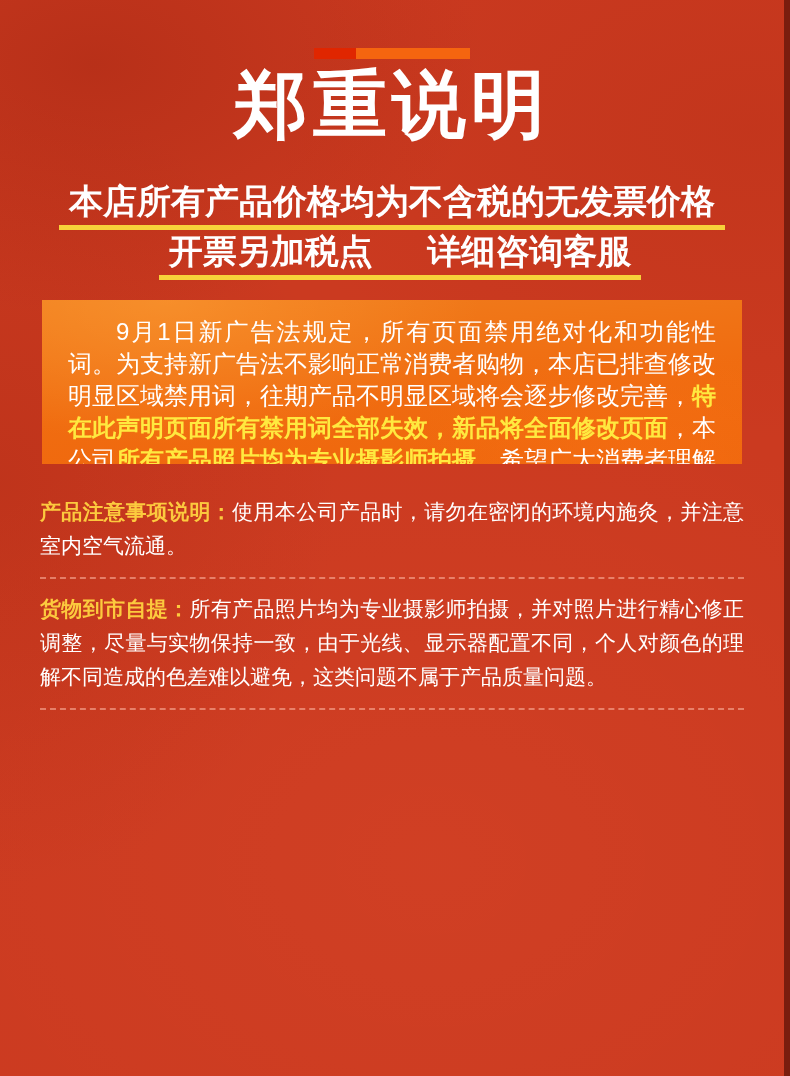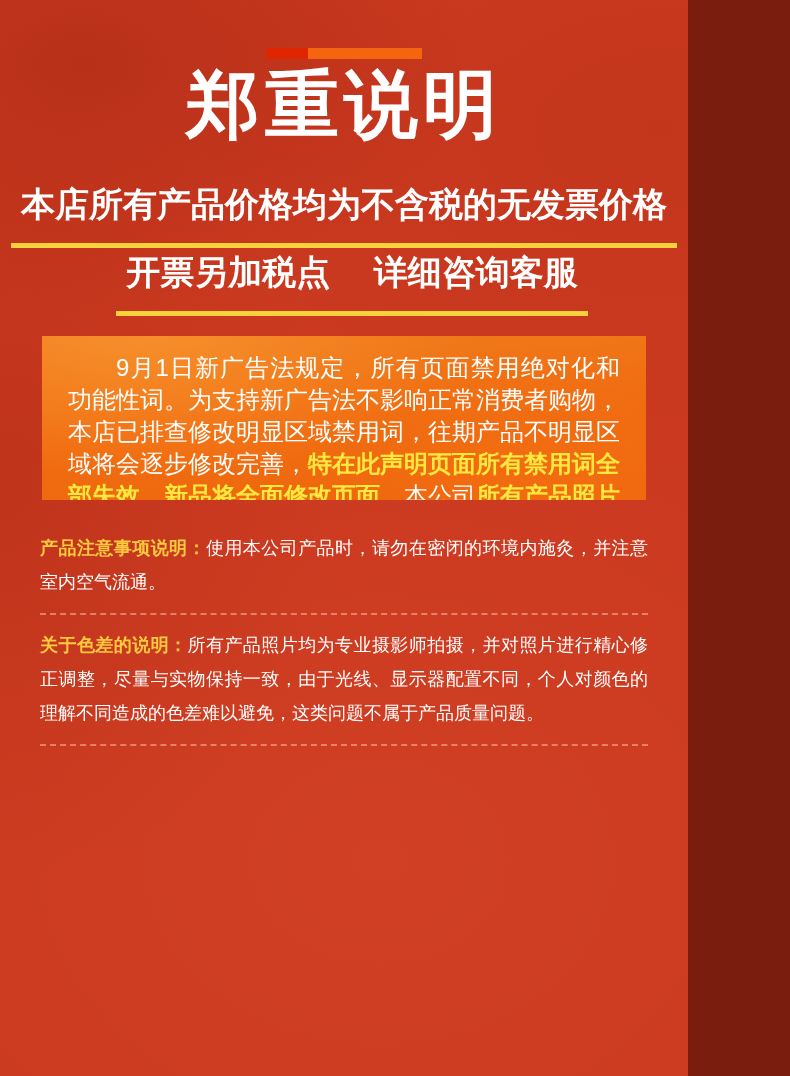--- a/index.html
+++ b/index.html
@@ -3,21 +3,21 @@
 <meta charset="utf-8">
 <style>
   html, body { margin: 0; padding: 0; }
   body {
     width: 790px;
     font-family: "Liberation Sans", "DejaVu Sans", sans-serif;
     background: #7a1d0e;
   }
   .canvas {
     position: relative;
-    width: 688px;
+    width: 784px;
     height: 1076px;
     overflow: hidden;
     background-color: #cb3a20;
     background-image:
       radial-gradient(650px 420px at 12% 6%, rgba(140,25,8,0.30), rgba(140,25,8,0) 60%),
       radial-gradient(520px 620px at 0% 45%, rgba(150,30,10,0.22), rgba(150,30,10,0) 65%),
       radial-gradient(820px 520px at 96% 12%, rgba(160,35,12,0.18), rgba(160,35,12,0) 60%),
       radial-gradient(900px 700px at 55% 80%, rgba(255,110,70,0.10), rgba(255,110,70,0) 70%);
   }
   
@@ -40,22 +40,23 @@
   .subtitle { margin-top: 40px; text-align: center; }
   .subtitle-line { display: block; }
   .subtitle-line + .subtitle-line { margin-top: 5px; margin-left: 16px; }
   .subtitle-text {
     display: inline-block;
     font-size: 34px;
     line-height: 39px;
     font-weight: bold;
     color: #ffffff;
     border-bottom: 5px solid #f7d23a;
-    padding: 0 10px 19px;
+    padding: 0 10px 1px;
     white-space: pre;
+    font-family: Liberation Mono, monospace;
   }
 
   
   .notice-box {
     margin: 20px 42px 0;
     height: 164px;
     box-sizing: border-box;
     padding: 16px 26px;
     overflow: hidden;
     background-image:
@@ -71,21 +72,21 @@
     text-indent: 2em;
     text-align: justify;
   }
   .hl { color: #ffe93f; font-weight: bold; }
 
   
   .content-sections { margin: 18px 40px 0; }
   .section {
     padding: 13px 0 14px;
     border-bottom: 2px dashed rgba(255,186,165,0.55);
-    font-size: 18px;
+    font-size: 21px;
     line-height: 34px;
     color: #ffffff;
     text-align: justify;
   }
   .section-heading { color: #fcca3e; font-weight: bold; }
 </style>
 </head>
 <body>
 
 <div class="canvas">
@@ -112,18 +113,18 @@
 
   <div class="content-sections">
 
     <div class="section">
       <span class="section-heading">产品注意事项说明：</span><span class="section-body">使用本公司产品时，请勿在密闭的环境内施灸，并注意室内空气流通。</span>
     </div>
 
 
 
     <div class="section">
-      <span class="section-heading">关于色差的说明：</span><span class="section-body">所有产品照片均为专业摄影师拍摄，并对照片进行精心修正调整，尽量与实物保持一致，由于光线、显示器配置不同，个人对颜色的理解不同造成的色差难以避免，这类问题不属于产品质量问题。</span>
+      <span class="section-heading">货物到市自提：</span><span class="section-body">所有产品照片均为专业摄影师拍摄，并对照片进行精心修正调整，尽量与实物保持一致，由于光线、显示器配置不同，个人对颜色的理解不同造成的色差难以避免，这类问题不属于产品质量问题。</span>
     </div>
 
   </div>
 
 </div>
 
 </body></html>

